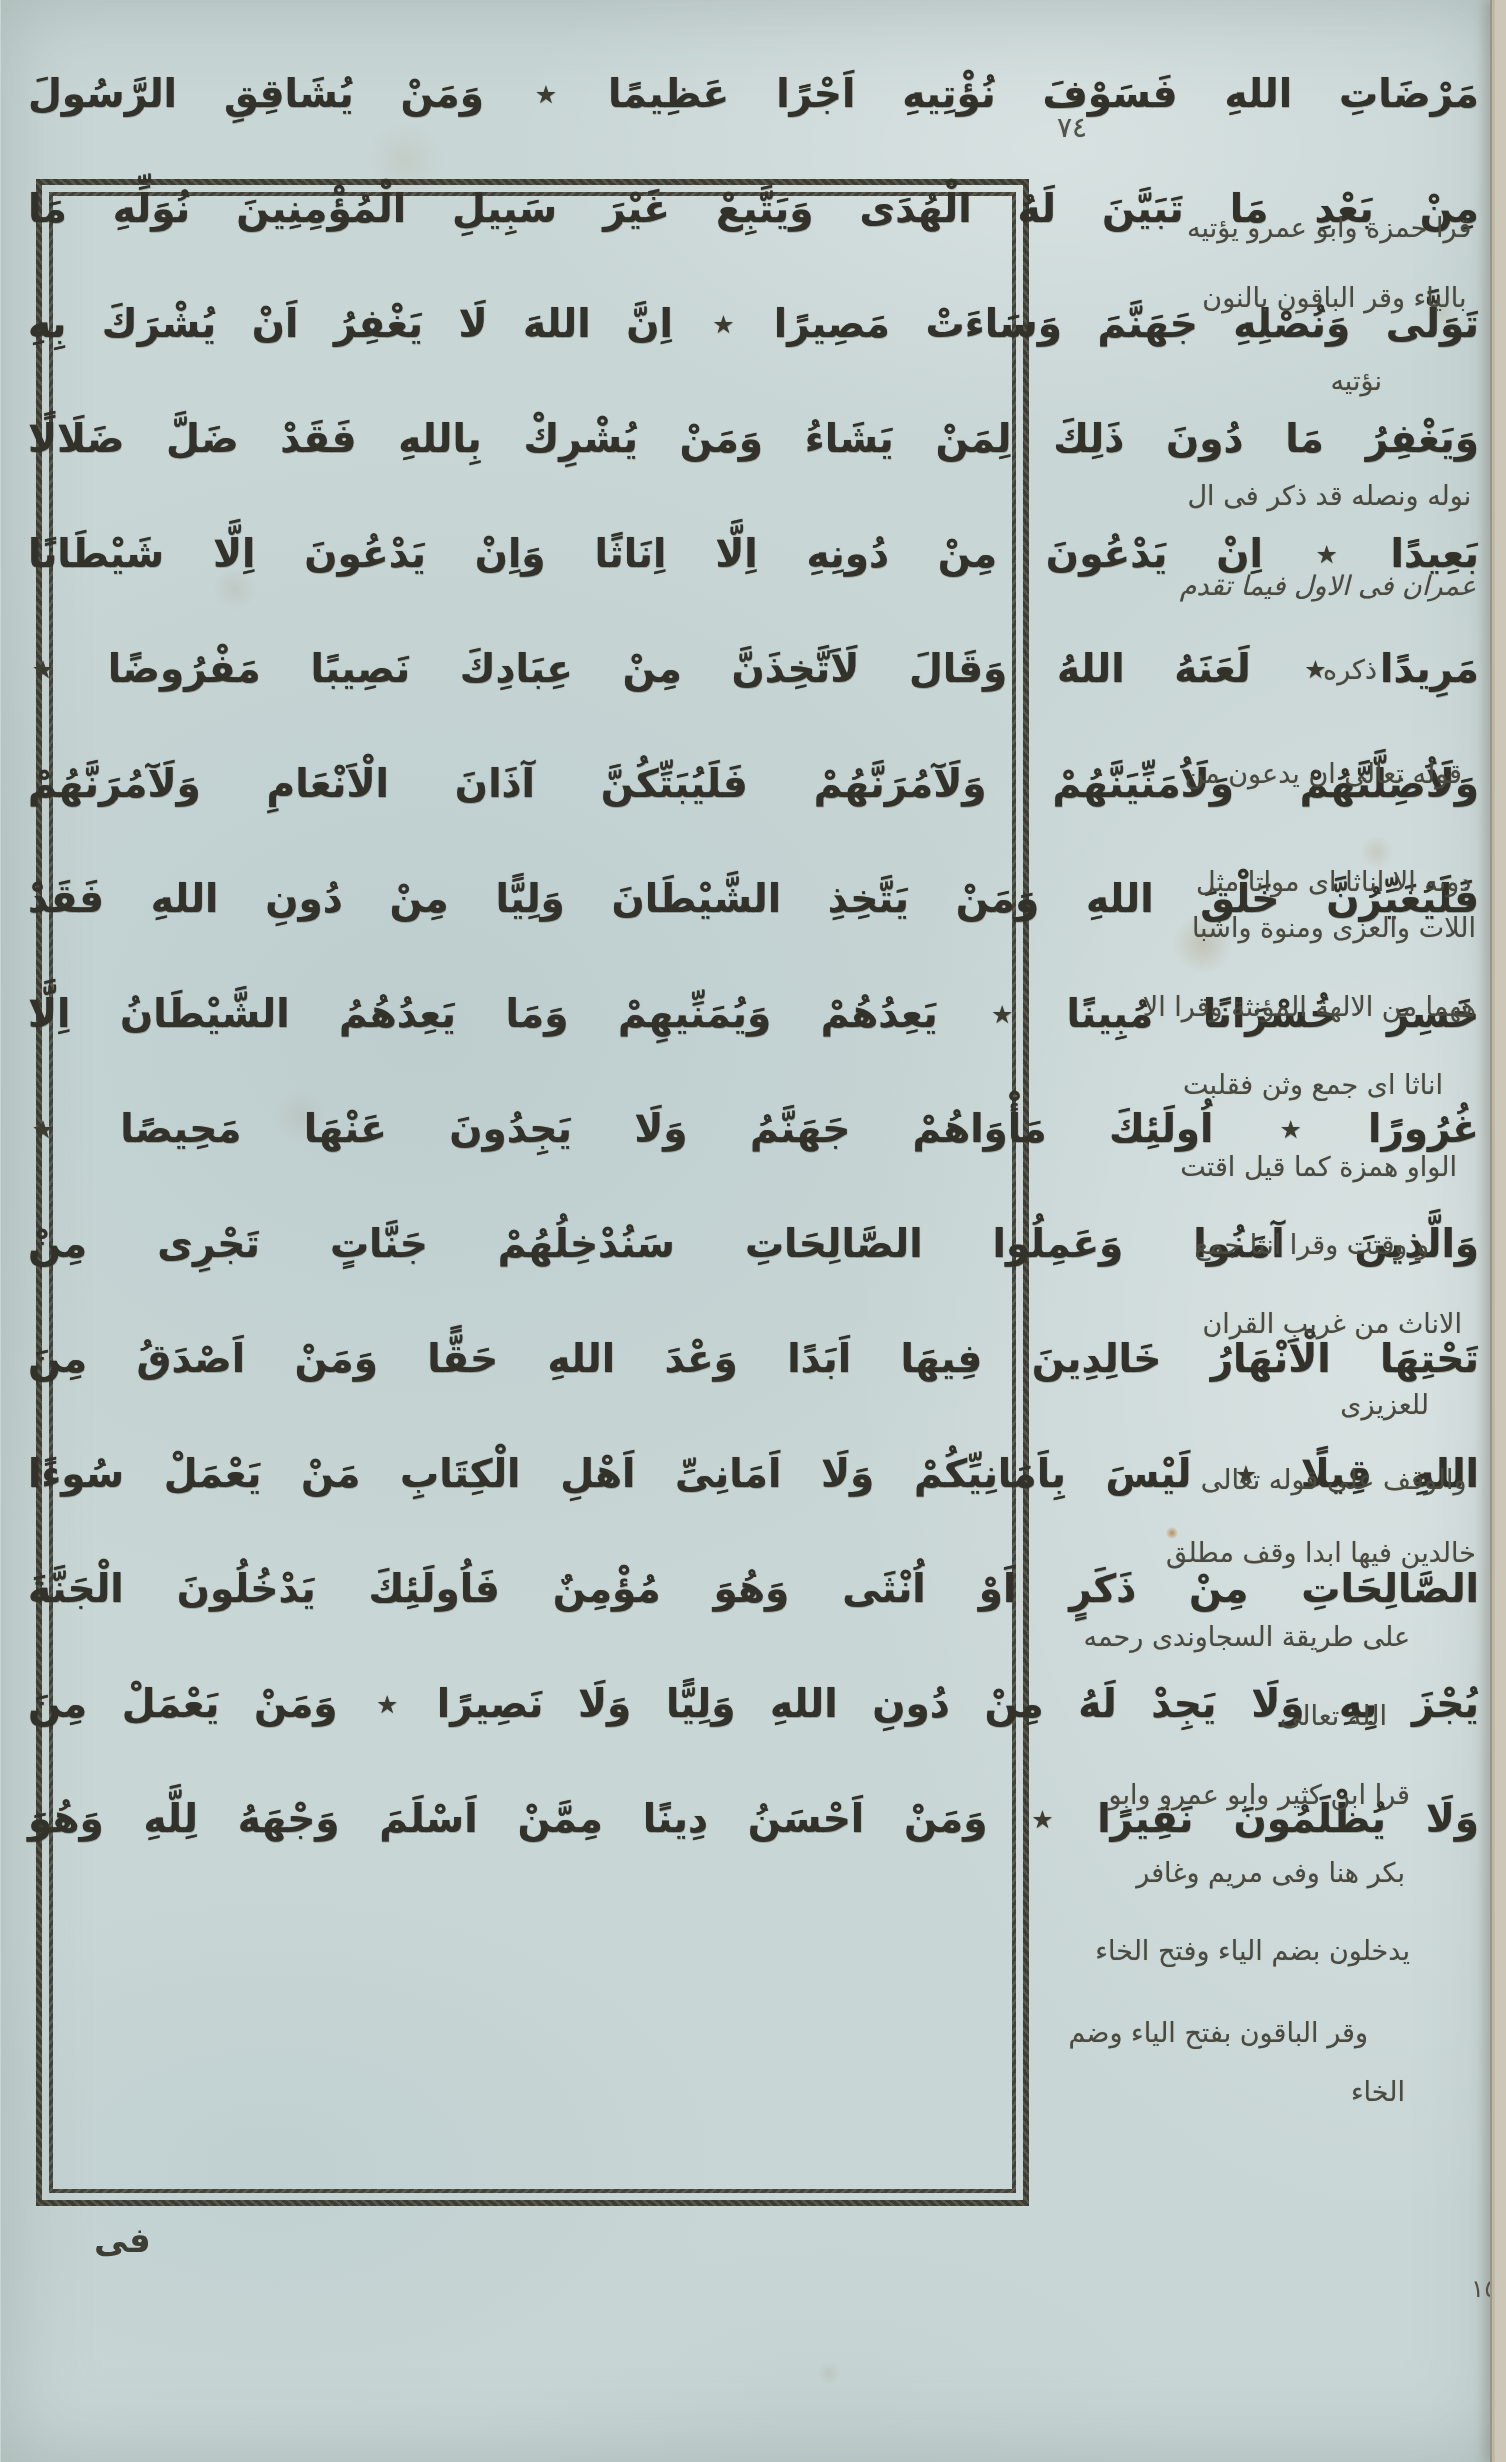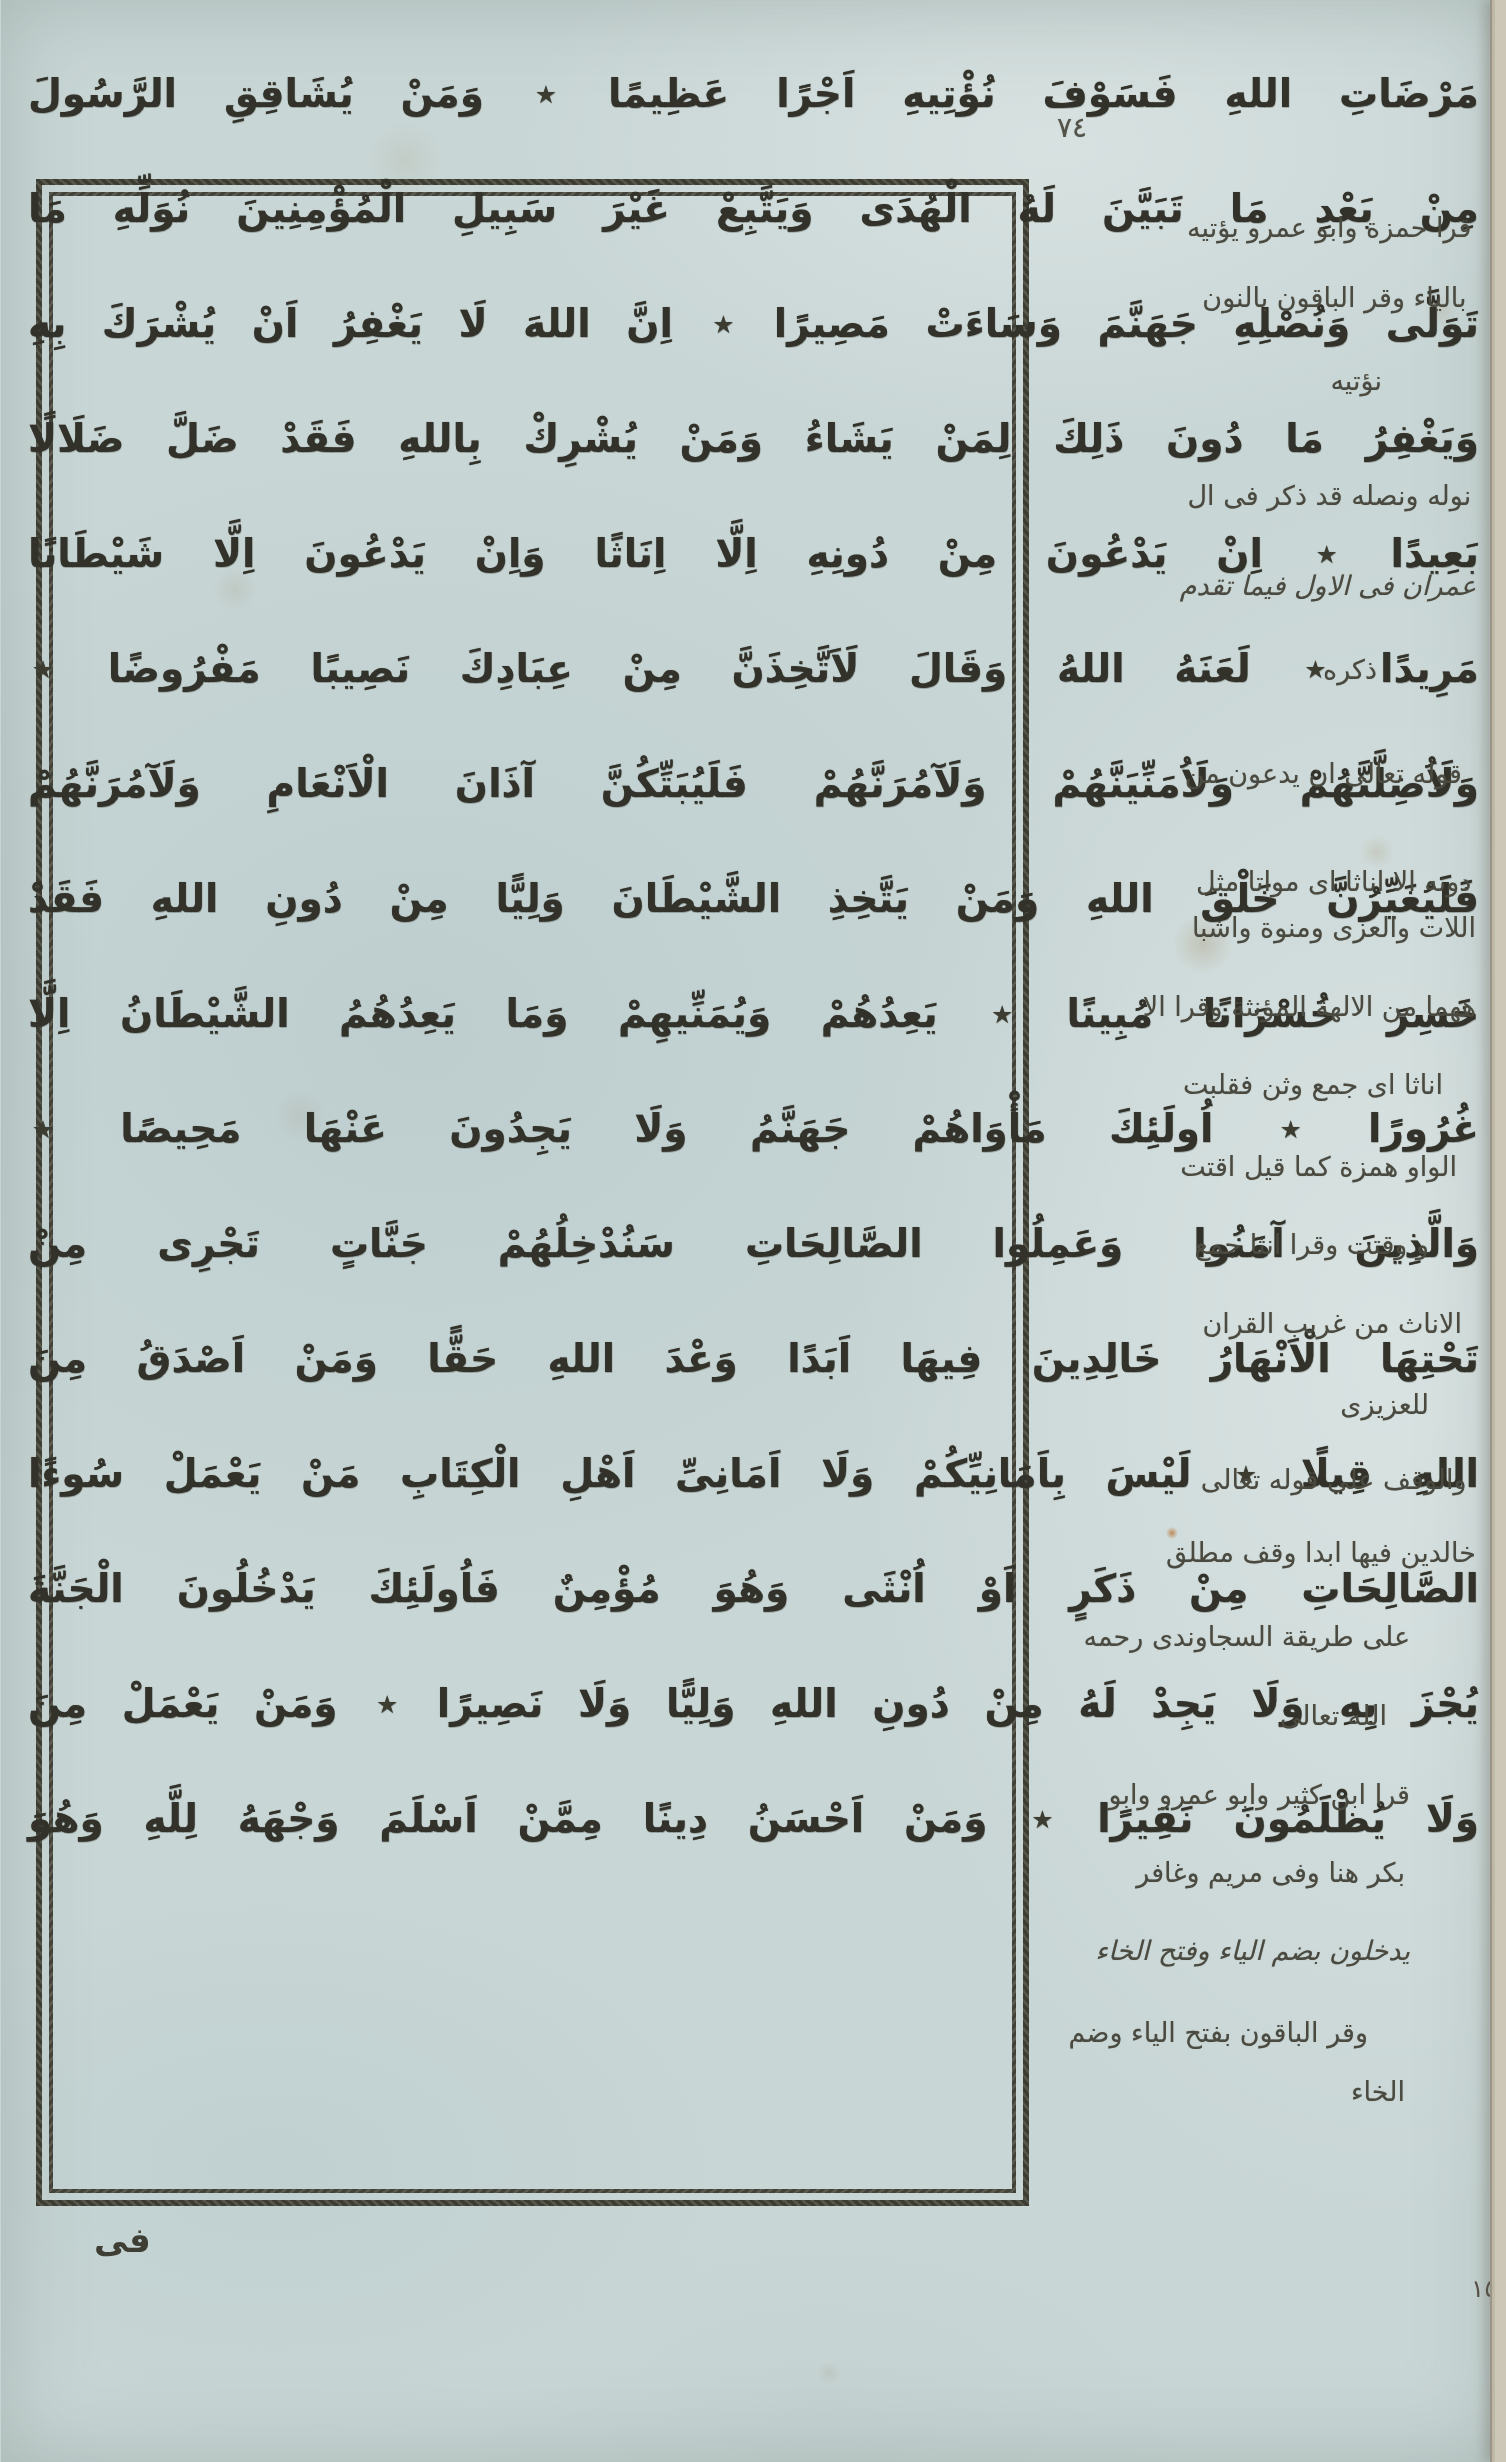--- a/index.html
+++ b/index.html
@@ -137,21 +137,21 @@
       <div class="mline" style="top: 1151px; right: 19px;">الواو همزة كما قيل اقتت</div>
       <div class="mline" style="top: 1229px; right: 47px;">و وقتت وقرا انثا جمع</div>
       <div class="mline" style="top: 1308px; right: 14px;">الاناث من غريب القران</div>
       <div class="mline" style="top: 1389px; right: 47px;">للعزيزى</div>
       <div class="mline" style="top: 1464px; right: 9.4px;">والوقف على قوله تعالى</div>
       <div class="mline" style="top: 1537px; right: 0px;">خالدين فيها ابدا وقف مطلق</div>
       <div class="mline" style="top: 1621px; right: 66px;">على طريقة السجاوندى رحمه</div>
       <div class="mline" style="top: 1700px; right: 89px;">الله تعالى</div>
       <div class="mline" style="top: 1779px; right: 66px;">قرا ابن كثير وابو عمرو وابو</div>
       <div class="mline" style="top: 1857px; right: 71px;">بكر هنا وفى مريم وغافر</div>
-      <div class="mline" style="top: 1935px; right: 66px; font-style: italic;">يدخلون بضم الياء وفتح الخاء</div>
+      <div class="mline" style="top: 1935px; right: 66px;">يدخلون بضم الياء وفتح الخاء</div>
       <div class="mline" style="top: 2017px; right: 108px;">وقر الباقون بفتح الياء وضم</div>
       <div class="mline" style="top: 2076px; right: 71px;">الخاء</div>
     </div>
 
   <div class="catchword">فى</div>
   <div class="corner-mark">١٥</div>
 
   <div class="page-edge"></div>
 </div>
 

